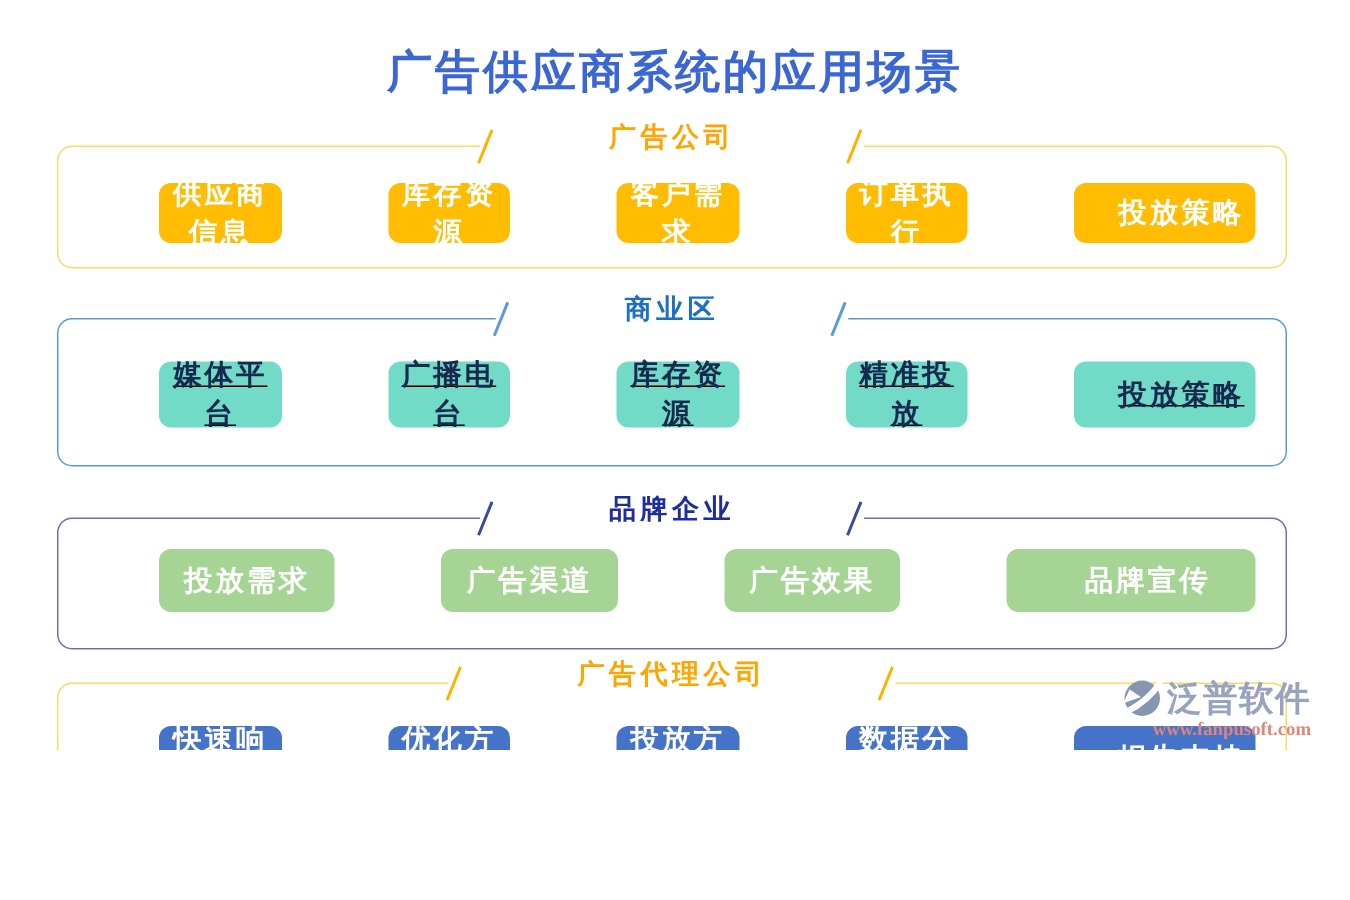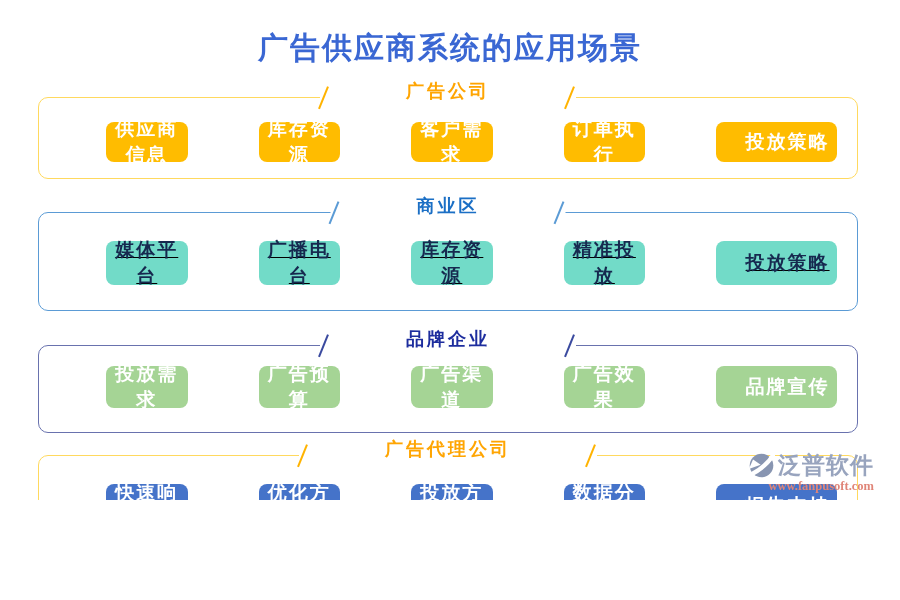--- a/index.html
+++ b/index.html
@@ -98,21 +98,20 @@
   </div>
 
   <div class="section s3">
     <div class="sec-header">
       <span class="slash"></span>
       <span class="sec-title">品牌企业</span>
       <span class="slash"></span>
     </div>
     <div class="sec-body">
       <button class="chip">投放需求</button>
-      <button class="chip">广告预算</button>
       <button class="chip">广告渠道</button>
       <button class="chip">广告效果</button>
       <button class="chip">品牌宣传</button>
     </div>
   </div>
 
   <div class="section s4">
     <div class="sec-header">
       <span class="slash"></span>
       <span class="sec-title">广告代理公司</span>

